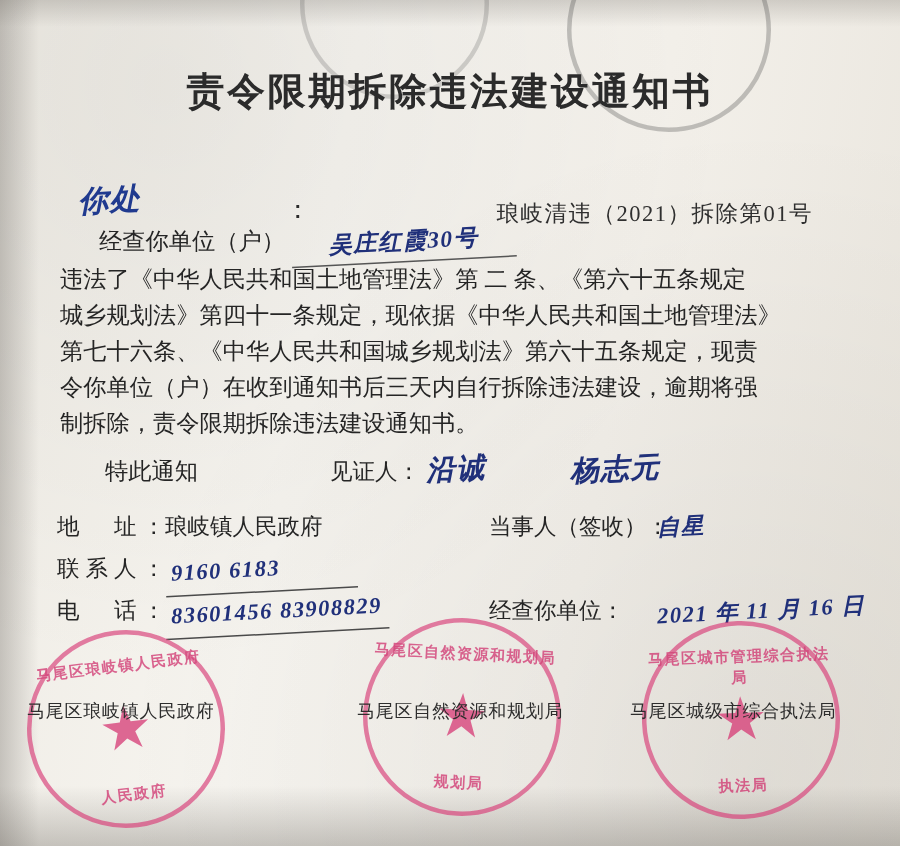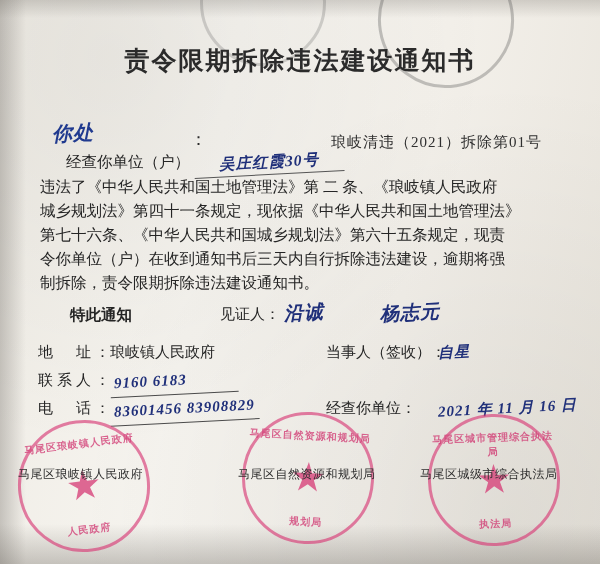--- a/index.html
+++ b/index.html
@@ -103,21 +103,20 @@
   .body-line .fill {
     display: inline-block;
     min-width: 150px;
     border-bottom: 1px solid #555;
     text-align: center;
   }
   .line-1 { margin-left: 26px; }
   .notice-end {
     margin-top: 8px;
     margin-left: 30px;
-    font-weight: bold;
   }
 
   .sign-row {
     position: absolute;
     top: 300px;
     left: 220px;
     font-size: 15px;
     color: #252525;
   }
   .sign-row .hw {
@@ -246,21 +245,21 @@
   <div class="doc-number">琅岐清违（2021）拆除第01号</div>
 
   <div class="recipient handwrite hw-blue">你处</div>
   <div class="colon-line">：</div>
 
   <div class="body-block">
     <div class="body-line line-1">
       <span>经查你单位（户）</span>
       <span class="fill handwrite hw-dark">吴庄红霞30号</span>
     </div>
-    <div class="body-line">违法了《中华人民共和国土地管理法》第 二 条、《琅岐镇人民政府</div>
+    <div class="body-line">违法了《中华人民共和国土地管理法》第 二 条、《第六十五条规定</div>
     <div class="body-line">城乡规划法》第四十一条规定，现依据《中华人民共和国土地管理法》</div>
     <div class="body-line">第七十六条、《中华人民共和国城乡规划法》第六十五条规定，现责</div>
     <div class="body-line">令你单位（户）在收到通知书后三天内自行拆除违法建设，逾期将强</div>
     <div class="body-line">制拆除，责令限期拆除违法建设通知书。</div>
     <div class="body-line notice-end">特此通知</div>
   </div>
 
   <div class="sign-row">
     <span>见证人：</span>
     <span class="hw handwrite hw-dark">沿诚</span>

